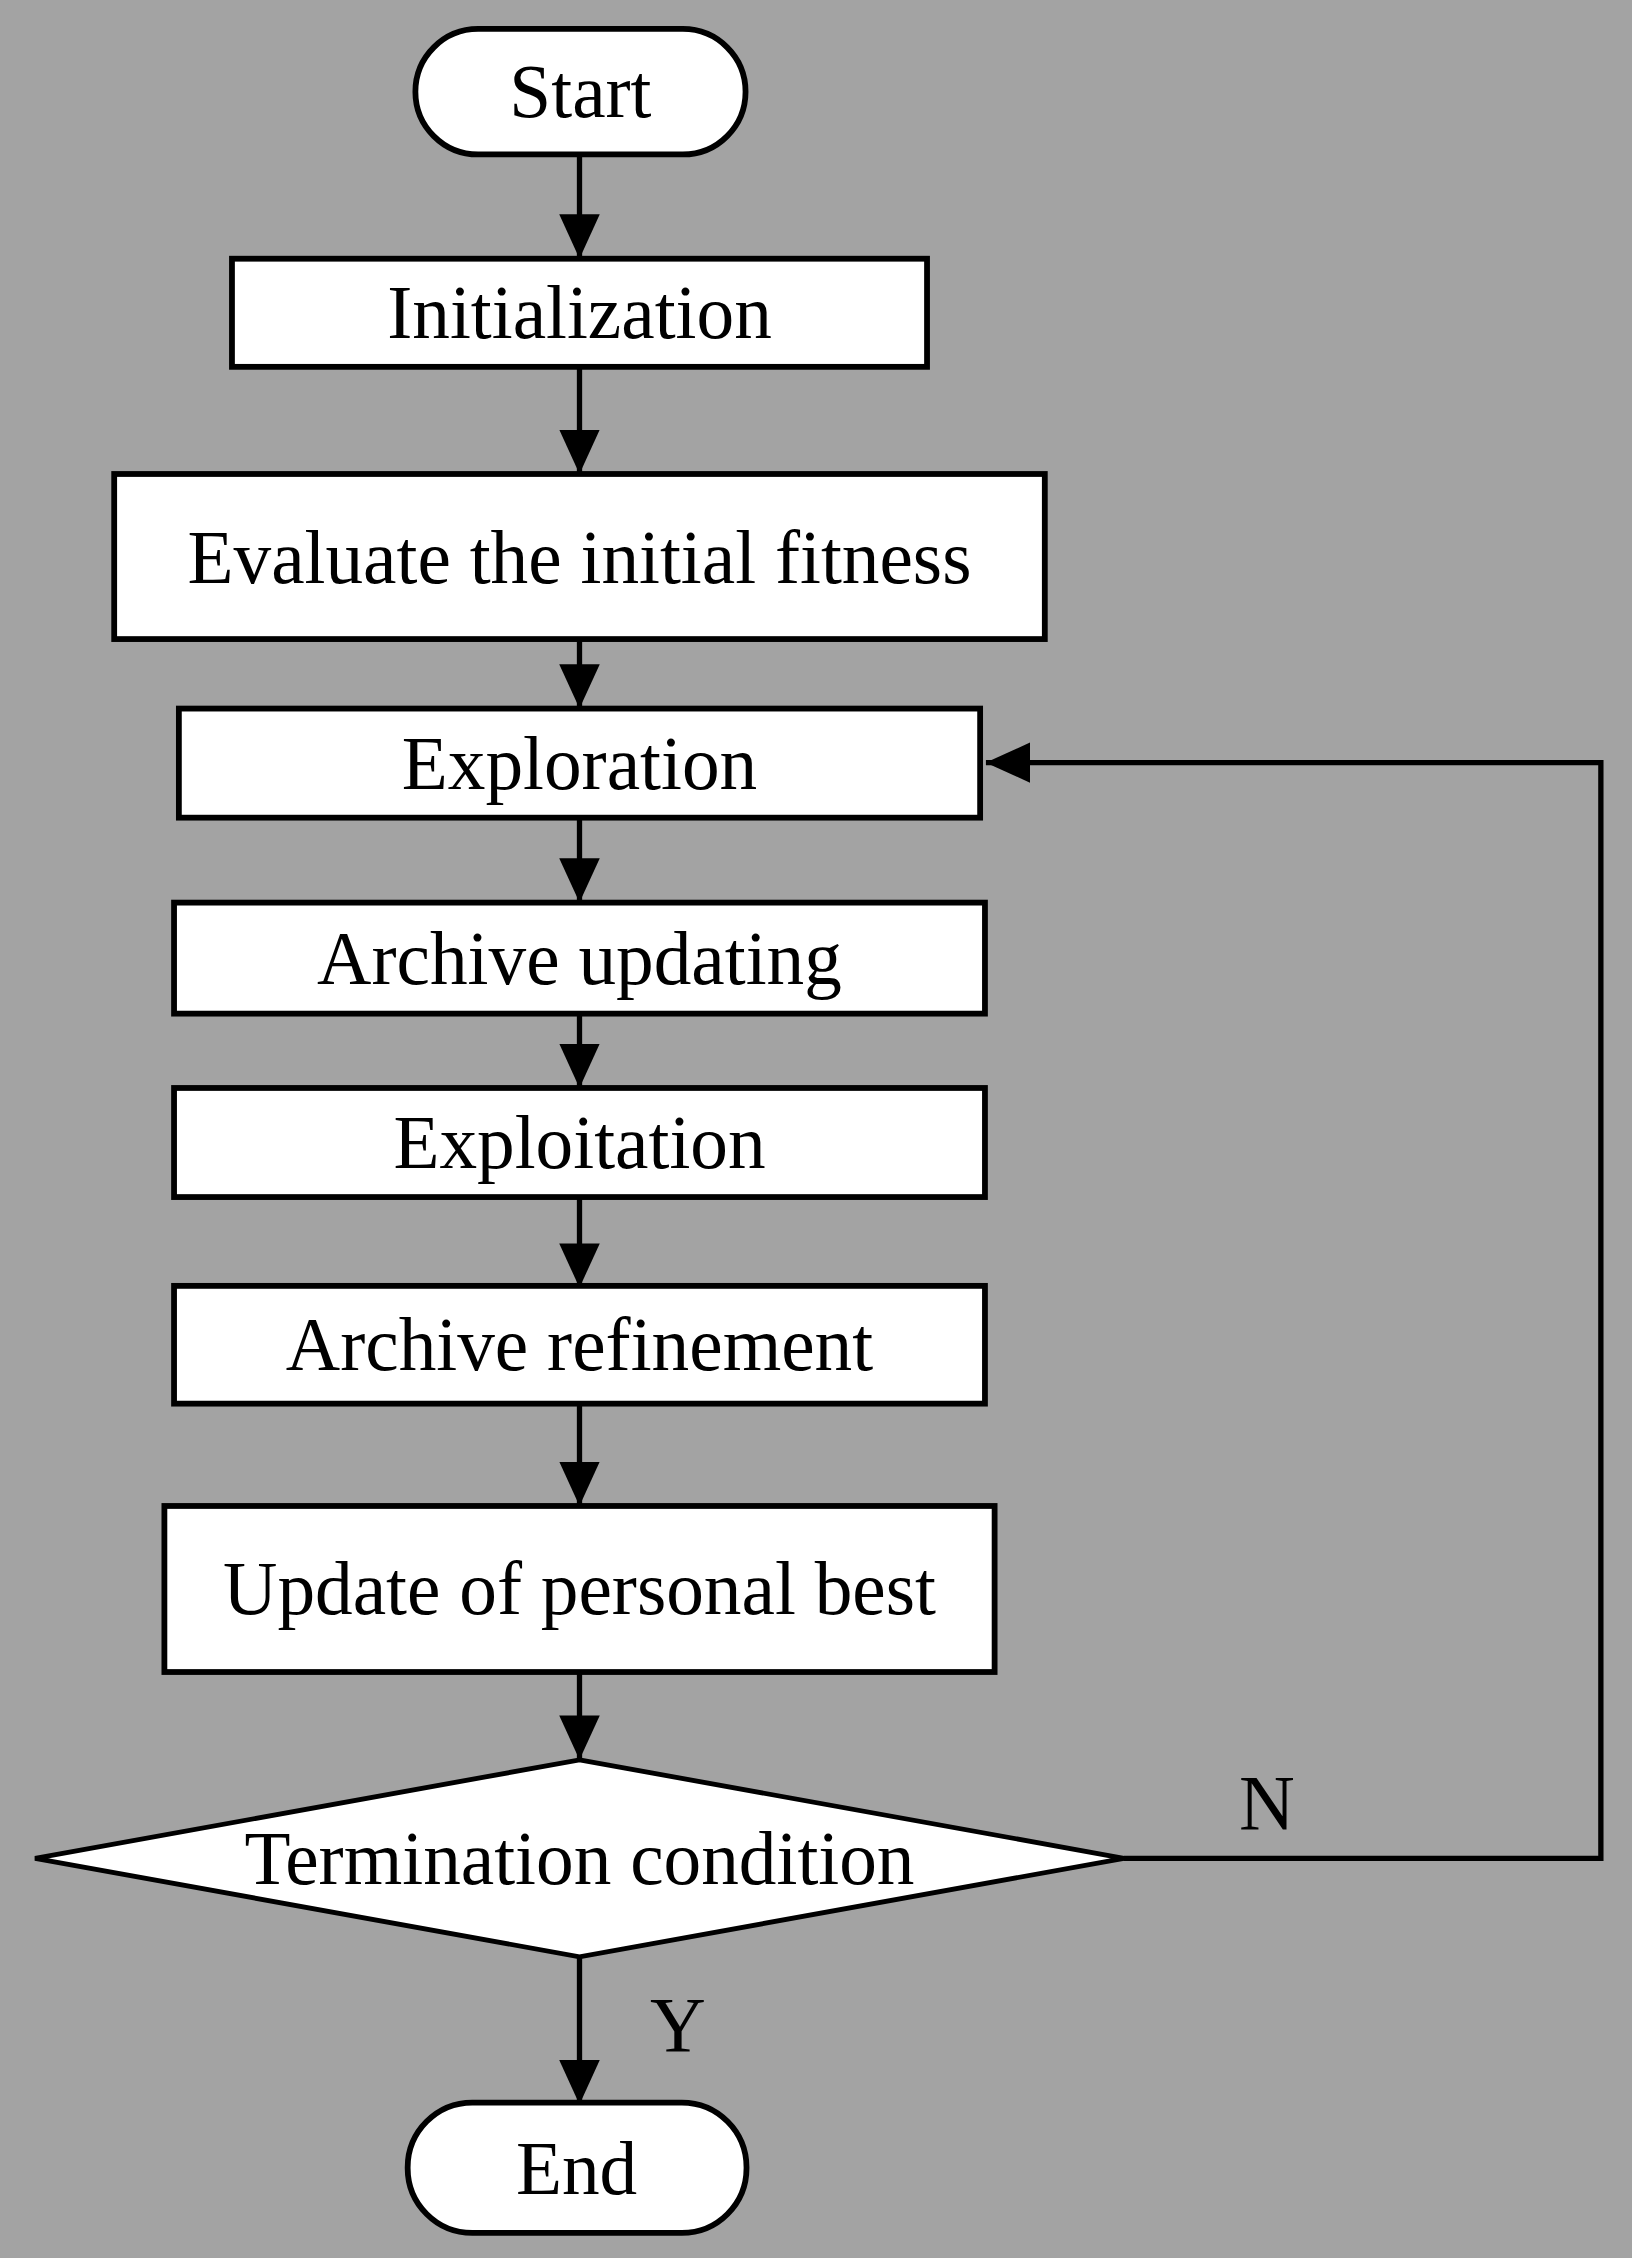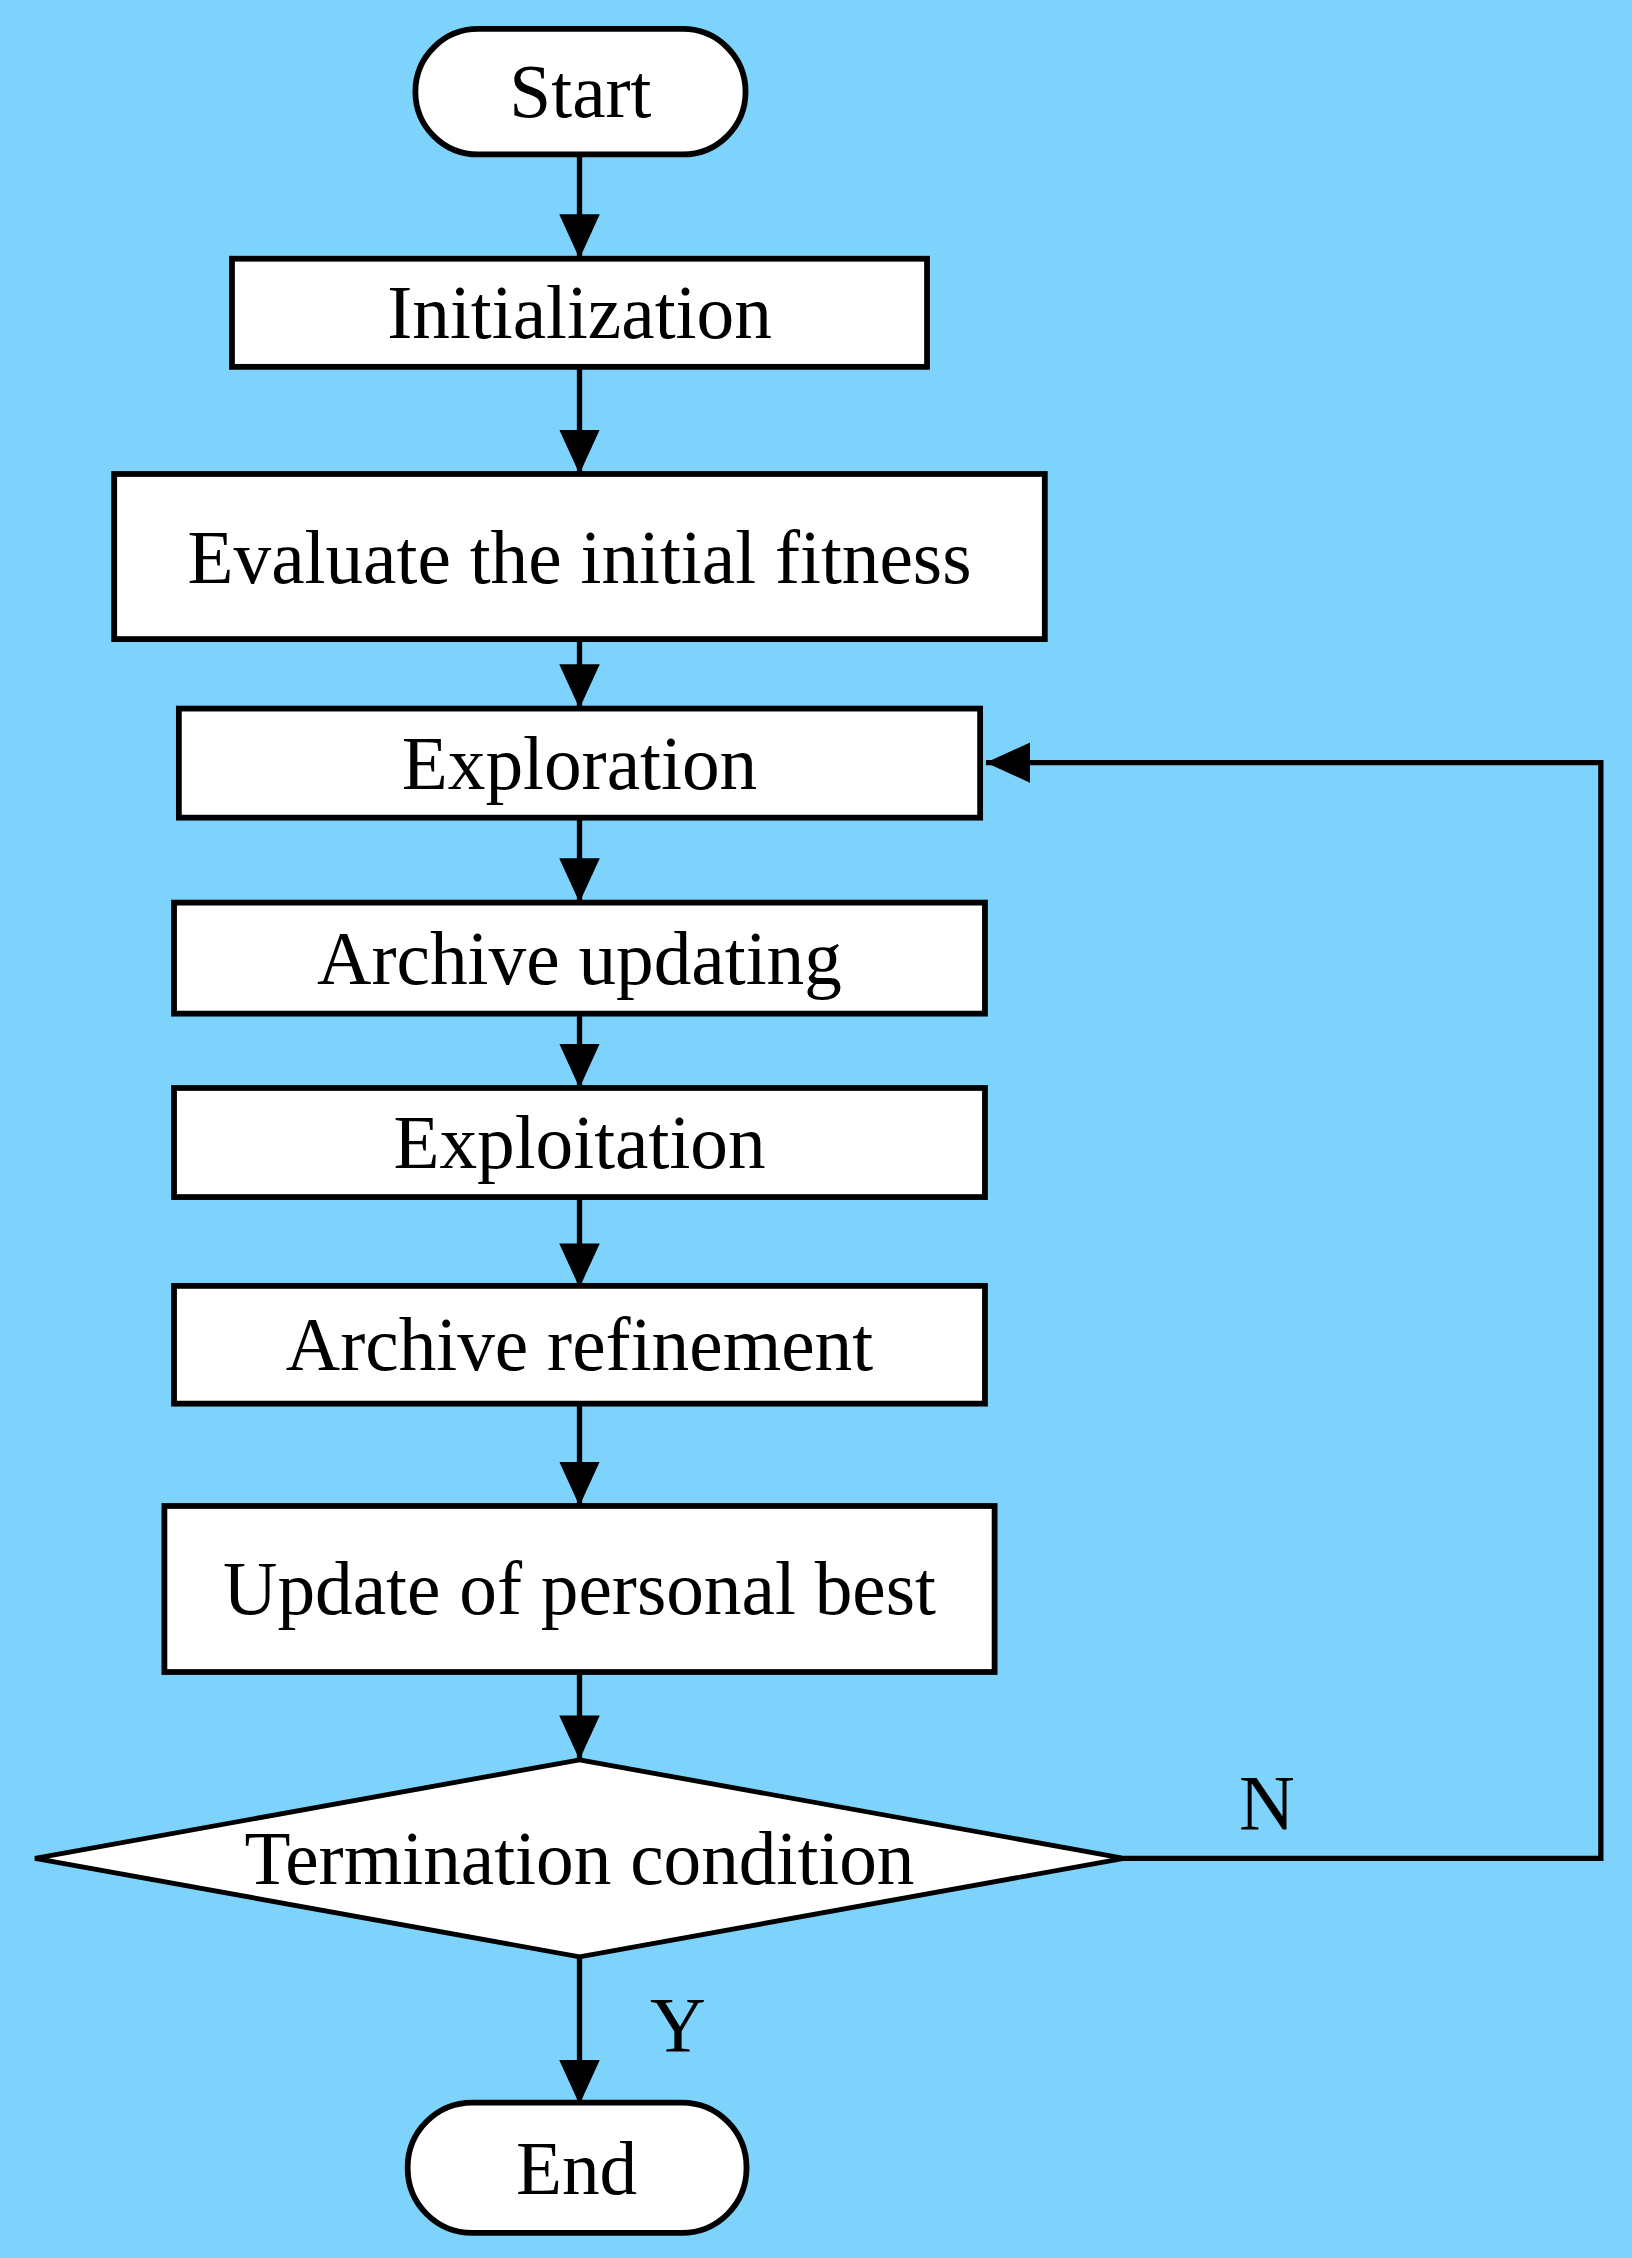--- a/index.html
+++ b/index.html
@@ -4,21 +4,21 @@
 <title>Flowchart</title>
 <style>
   html, body {
     margin: 0;
     padding: 0;
     background: #ffffff;
   }
   .canvas-wrap {
     width: 1633px;
     height: 2258px;
-    background: #7dd3fc;
+    background: #a3a3a3;
     position: relative;
   }
   svg.flowchart {
     display: block;
   }
   .node-shape {
     fill: #ffffff;
     stroke: #000000;
     stroke-width: 6;
   }

